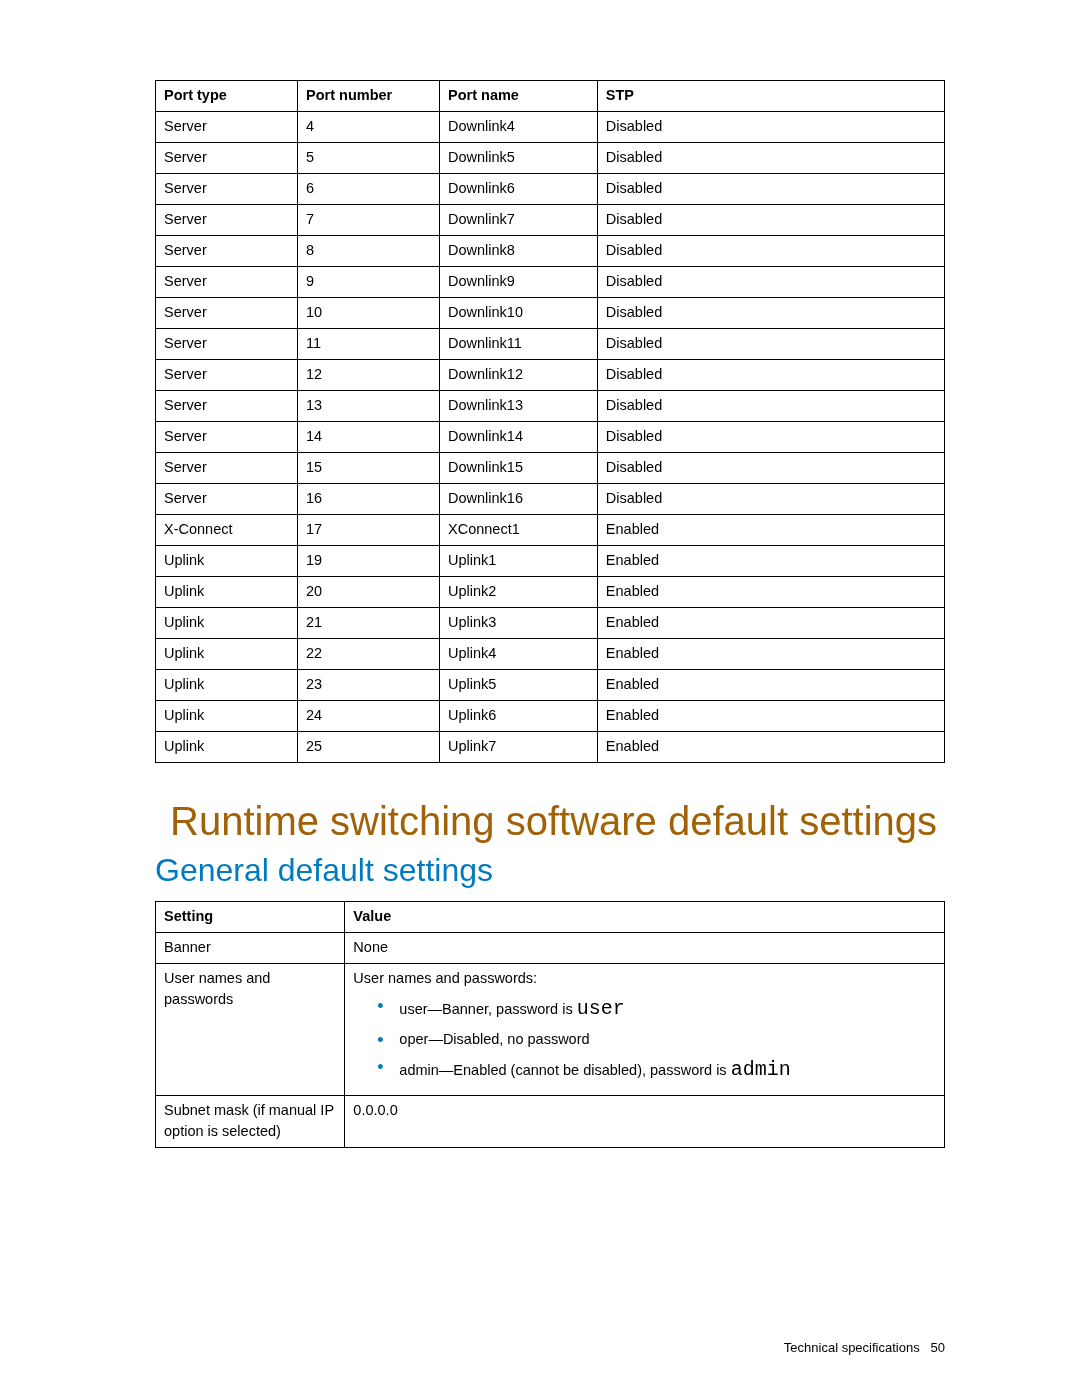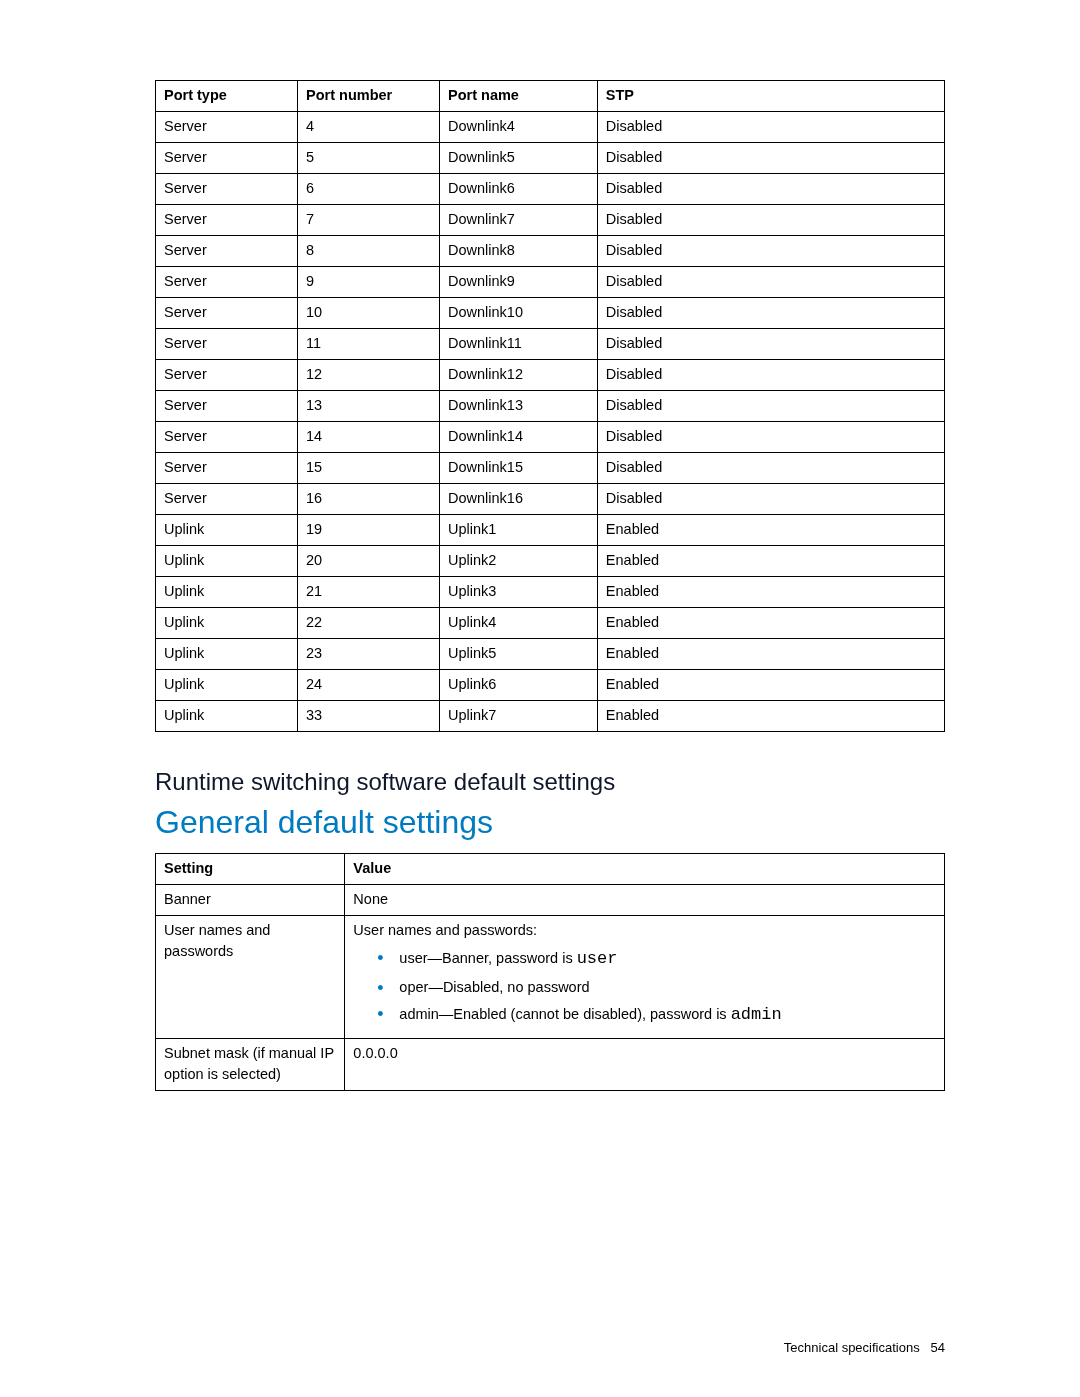--- a/index.html
+++ b/index.html
@@ -34,24 +34,24 @@
   th {
     font-weight: 600;
   }
   .ports-table col.c1 { width: 18%; }
   .ports-table col.c2 { width: 18%; }
   .ports-table col.c3 { width: 20%; }
   .ports-table col.c4 { width: 44%; }
   .settings-table col.c1 { width: 24%; }
   .settings-table col.c2 { width: 76%; }
   h1.section {
-    font-size: 24px;
-    font-weight: 300;
-    color: #0f172a;
-    margin: 36px 0 8px 0;
+    font-size: 40px;
+    font-weight: 300;
+    color: #a16207;
+    margin: 36px 0 8px 15px;
   }
   h2.subsection {
     font-size: 32px;
     font-weight: 300;
     color: #007bc1;
     margin: 8px 0 12px 0;
   }
   ul.bullets {
     list-style: none;
     padding: 0;
@@ -66,21 +66,21 @@
   ul.bullets li::before {
     content: "•";
     color: #007bc1;
     position: absolute;
     left: 0;
     top: -1px;
     font-size: 18px;
   }
   .mono {
     font-family: "Consolas", "Courier New", monospace;
-    font-size: 17px;
+    font-size: 20px;
   }
   .footer {
     position: absolute;
     right: 135px;
     bottom: 42px;
     font-size: 13px;
     font-weight: 300;
   }
 </style>
 </head>
@@ -176,20 +176,26 @@
           <td>Downlink15</td>
           <td>Disabled</td>
         </tr>
         <tr>
           <td>Server</td>
           <td>16</td>
           <td>Downlink16</td>
           <td>Disabled</td>
         </tr>
         <tr>
+          <td>X-Connect</td>
+          <td>17</td>
+          <td>XConnect1</td>
+          <td>Enabled</td>
+        </tr>
+        <tr>
           <td>Uplink</td>
           <td>19</td>
           <td>Uplink1</td>
           <td>Enabled</td>
         </tr>
         <tr>
           <td>Uplink</td>
           <td>20</td>
           <td>Uplink2</td>
           <td>Enabled</td>
@@ -213,21 +219,21 @@
           <td>Enabled</td>
         </tr>
         <tr>
           <td>Uplink</td>
           <td>24</td>
           <td>Uplink6</td>
           <td>Enabled</td>
         </tr>
         <tr>
           <td>Uplink</td>
-          <td>33</td>
+          <td>25</td>
           <td>Uplink7</td>
           <td>Enabled</td>
         </tr>
       </tbody>
   </table>
 
   <h1 class="section">Runtime switching software default settings</h1>
   <h2 class="subsection">General default settings</h2>
 
   <table class="settings-table">
@@ -258,16 +264,16 @@
           </td>
         </tr>
         <tr>
           <td>Subnet mask (if manual IP option is selected)</td>
           <td>0.0.0.0</td>
         </tr>
       </tbody>
   </table>
 
   <div class="footer">
-    <span>Technical specifications</span>&nbsp;&nbsp;&nbsp;<span>54</span>
+    <span>Technical specifications</span>&nbsp;&nbsp;&nbsp;<span>50</span>
   </div>
 
 </div>
 
 </body></html>

